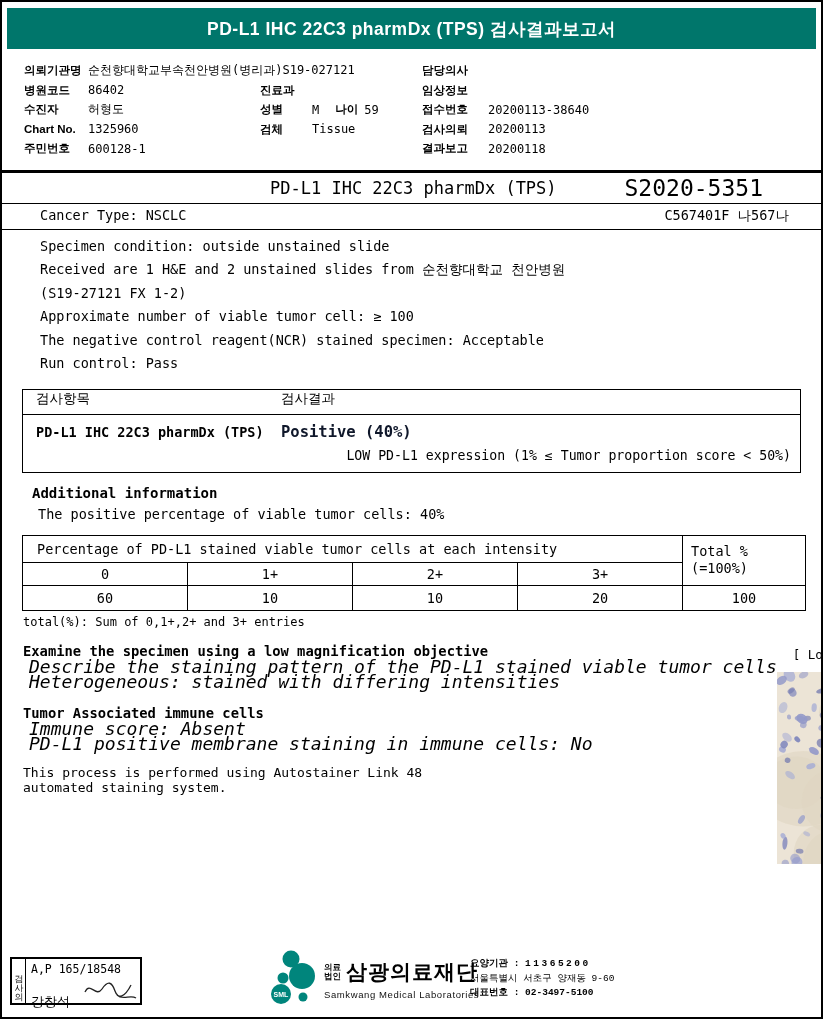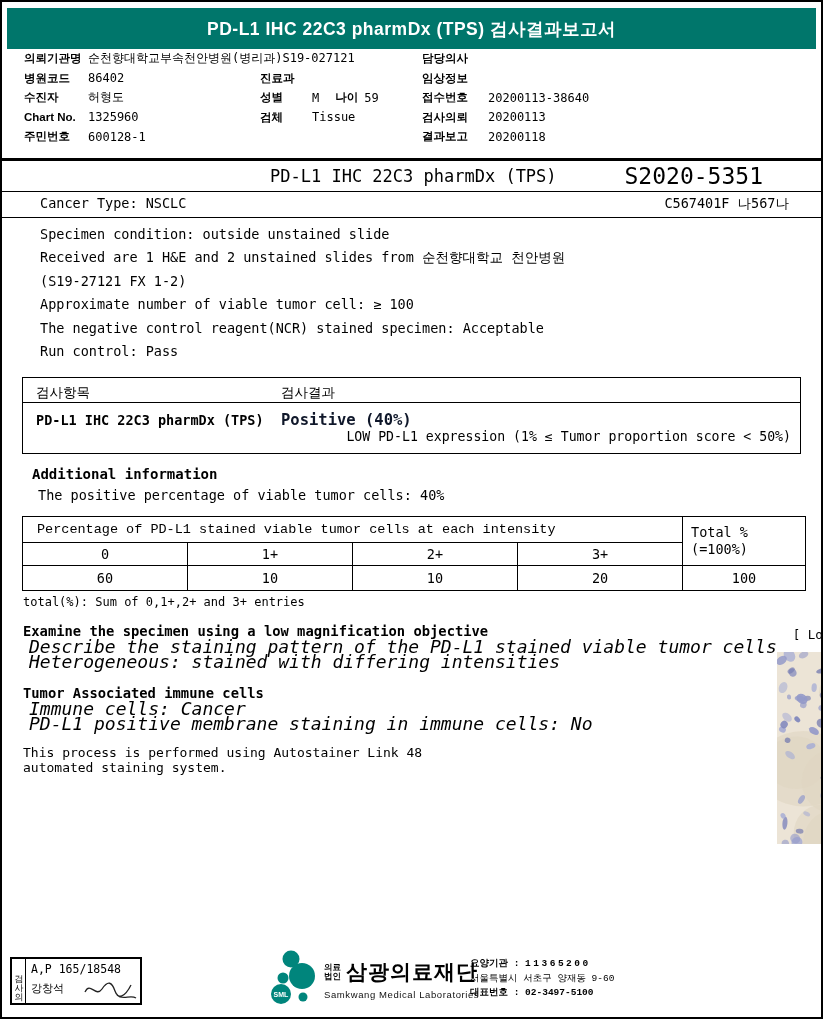--- a/index.html
+++ b/index.html
@@ -4,21 +4,21 @@
 <style>
   * { margin:0; padding:0; box-sizing:border-box; }
   html, body { background:#fff; }
   body { width:823px; height:1019px; font-family:"DejaVu Sans Mono", monospace; color:#000; }
   .page { position:relative; width:823px; height:1019px; border:2px solid #000; background:#fff; overflow:hidden; }
 
   .banner { margin:6px 5px 0; background:#00766B; color:#fff; text-align:center;
             font-family:"Liberation Sans", sans-serif; font-weight:bold; font-size:17.5px;
             padding:9px 0 8px; letter-spacing:.5px; }
 
-  .info-grid { margin:0 0 0 22px; }
+  .info-grid { margin:12px 0 0 22px; }
   .info-row { display:flex; align-items:center; height:19.5px; white-space:nowrap; }
   .lab { font-family:"Liberation Sans", sans-serif; font-weight:bold; font-size:11.5px; }
   .val { font-size:12px; }
   .c1l { width:64px; flex:none; }
   .c1v { width:172px; flex:none; overflow:visible; }
   .c2l { width:52px; flex:none; }
   .c2v { width:110px; flex:none; display:flex; align-items:center; }
   .c3l { width:66px; flex:none; }
   .c3v { flex:1; }
   .age-lab { margin-left:16px; }
@@ -31,34 +31,34 @@
   .report-subtitle { font-size:17px; margin-left:268px; }
   .report-number  { font-size:23px; margin-left:auto; margin-right:58px; }
 
   .cancer-row { display:flex; font-size:13.5px; padding:3px 0 4px 38px; }
   .slide-code { margin-left:auto; margin-right:32px; }
 
   .spec-lines { margin:5px 0 0 38px; font-size:13.5px; }
   .spec-lines div { line-height:23.5px; white-space:pre; }
 
   .result-table { margin:13px 20px 0; border:1px solid #000; }
-  .rt-head { display:flex; align-items:flex-end; height:25px; border-bottom:1px solid #000; font-size:13.5px; }
+  .rt-head { display:flex; align-items:flex-start; height:25px; border-bottom:1px solid #000; font-size:13.5px; }
   .rt-c1 { width:258px; padding-left:13px; flex:none; }
   .rt-body { padding:8px 0 9px; }
   .rt-line1 { display:flex; align-items:baseline; }
   .rt-item { width:258px; padding-left:13px; flex:none; font-weight:bold; font-size:13.5px; }
   .rt-result { font-weight:bold; font-size:15.5px; color:#0f172a; }
-  .rt-detail { font-size:13.2px; margin-top:0; text-align:right; padding-right:9px; }
+  .rt-detail { font-size:13.2px; margin-top:7px; text-align:right; padding-right:9px; }
 
   .add-title { margin:12px 0 0 30px; font-weight:bold; font-size:14px; }
   .add-line  { margin:5px 0 0 36px; font-size:13.5px; }
 
   .int-table { border-collapse:collapse; margin:13px 0 0 20px; width:783px; table-layout:fixed; }
   .int-table td { border:1px solid #000; font-size:13.5px; }
-  .it-head { padding:5px 0 5px 14px;font-family:Liberation Mono, monospace; }
+  .it-head { padding:5px 0 5px 14px; }
   .it-total { padding-left:8px; font-size:13px; line-height:17px; }
   .it-c { text-align:center; padding:3px 0; }
   .it-v { text-align:center; padding:4px 0; }
   .int-foot { margin:4px 0 0 21px; font-size:12px; }
 
   .content-cols { display:flex; margin-top:14px; }
   .text-col { flex:1; padding-left:21px; }
   .sec-title { font-weight:bold; font-size:13.8px; }
   .sec-line  { font-size:18px; line-height:15.5px; padding-left:6px; white-space:pre;font-style:italic; }
   .immune-block { margin-top:15px; }
@@ -67,21 +67,21 @@
   .img-col { width:262px; flex:none; }
   .img-caption { font-size:12.5px; margin:4px 0 8px 16px; white-space:nowrap; }
   .histo { width:245px; height:192px; display:block; }
 
   .footer { position:absolute; left:0; right:0; bottom:6px; height:62px; }
   .stamp-box { position:absolute; left:8px; top:8px; width:132px; height:48px; border:2px solid #000; display:flex; background:#fff; }
   .stamp-side { width:14px; border-right:1px solid #000; font-size:9px; display:flex; align-items:center; justify-content:center; font-family:"Liberation Sans", sans-serif; }
   .stamp-side span { writing-mode:vertical-rl; text-orientation:upright; }
   .stamp-main { flex:1; padding:3px 2px 0 5px; position:relative; }
   .stamp-num { font-size:11.5px; }
-  .stamp-name { font-size:11px; font-family:"Liberation Sans", sans-serif; margin-top:5px; }
+  .stamp-name { font-size:13px; font-family:"Liberation Sans", sans-serif; margin-top:17px; }
   .sig-svg { position:absolute; right:1px; bottom:1px; }
 
   .logo-svg { position:absolute; left:263px; top:0; }
   .org-names { position:absolute; left:322px; top:9px; }
   .org-row { display:flex; align-items:center; }
   .org-prefix { font-size:8.5px; font-weight:bold; line-height:9px; font-family:"Liberation Sans", sans-serif; margin-right:5px; }
   .org-name { font-size:21px; font-weight:bold; font-family:"Liberation Sans", sans-serif; letter-spacing:1px; }
   .org-en { font-size:9.5px; letter-spacing:.6px; margin-top:3px; font-family:"Liberation Sans", sans-serif; color:#111; }
   .org-info { position:absolute; left:468px; top:8px; font-family:Liberation Mono, monospace; font-size:9.5px; line-height:14.5px; }
   .oi-label { font-weight:bold; }
@@ -220,21 +220,21 @@
   <div class="int-foot">total(%): Sum of 0,1+,2+ and 3+ entries</div>
 
   <div class="content-cols">
     <div class="text-col">
       <div class="sec-title">Examine the specimen using a low magnification objective</div>
       <div class="sec-line">Describe the staining pattern of the PD-L1 stained viable tumor cells</div>
       <div class="sec-line">Heterogeneous: stained with differing intensities</div>
 
       <div class="immune-block">
         <div class="sec-title">Tumor Associated immune cells</div>
-        <div class="sec-line">Immune cells: Cancer</div>
+        <div class="sec-line">Immune score: Absent</div>
         <div class="sec-line">PD-L1 positive membrane staining in immune cells: No</div>
       </div>
 
       <div class="process">
         <div>This process is performed using Autostainer Link 48</div>
         <div>automated staining system.</div>
       </div>
     </div>
 
     <div class="img-col">

